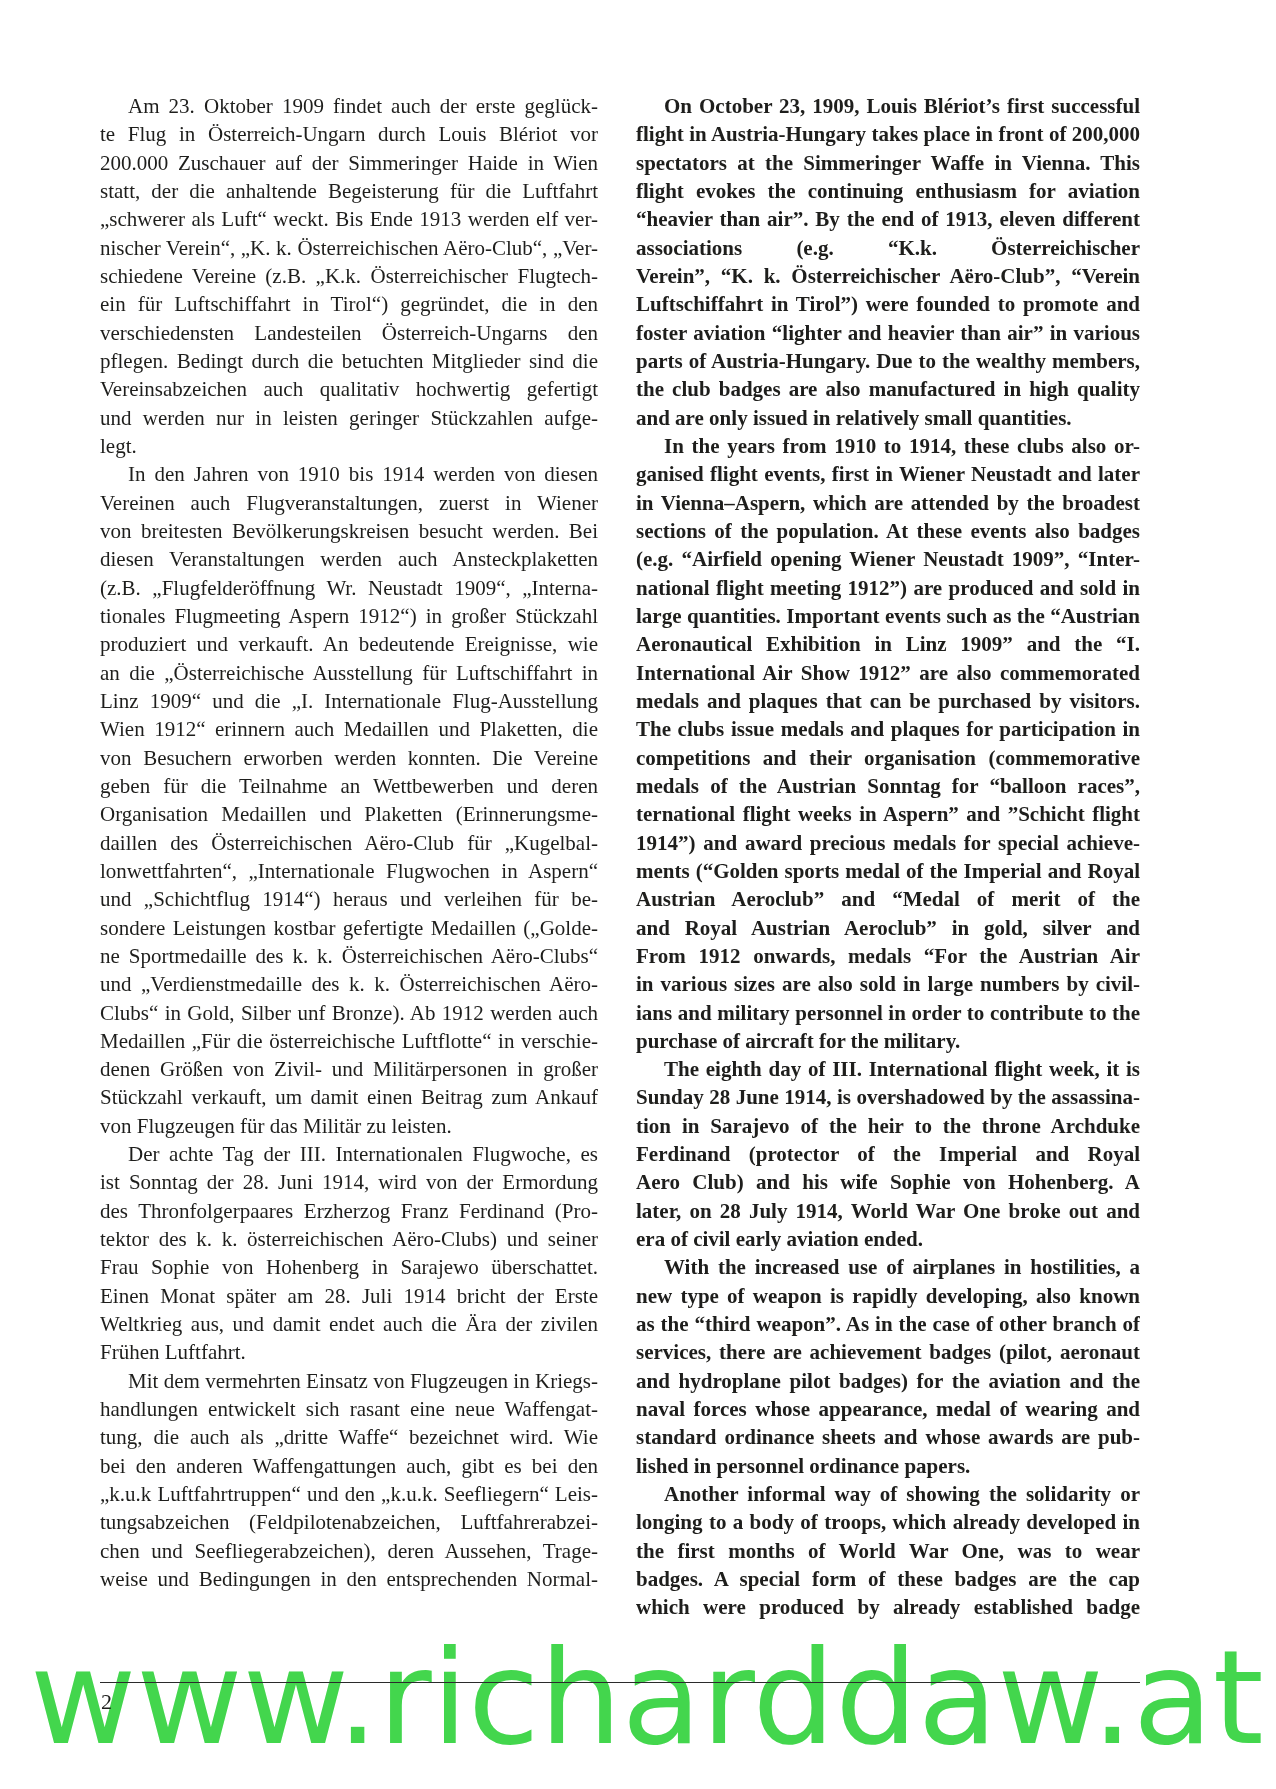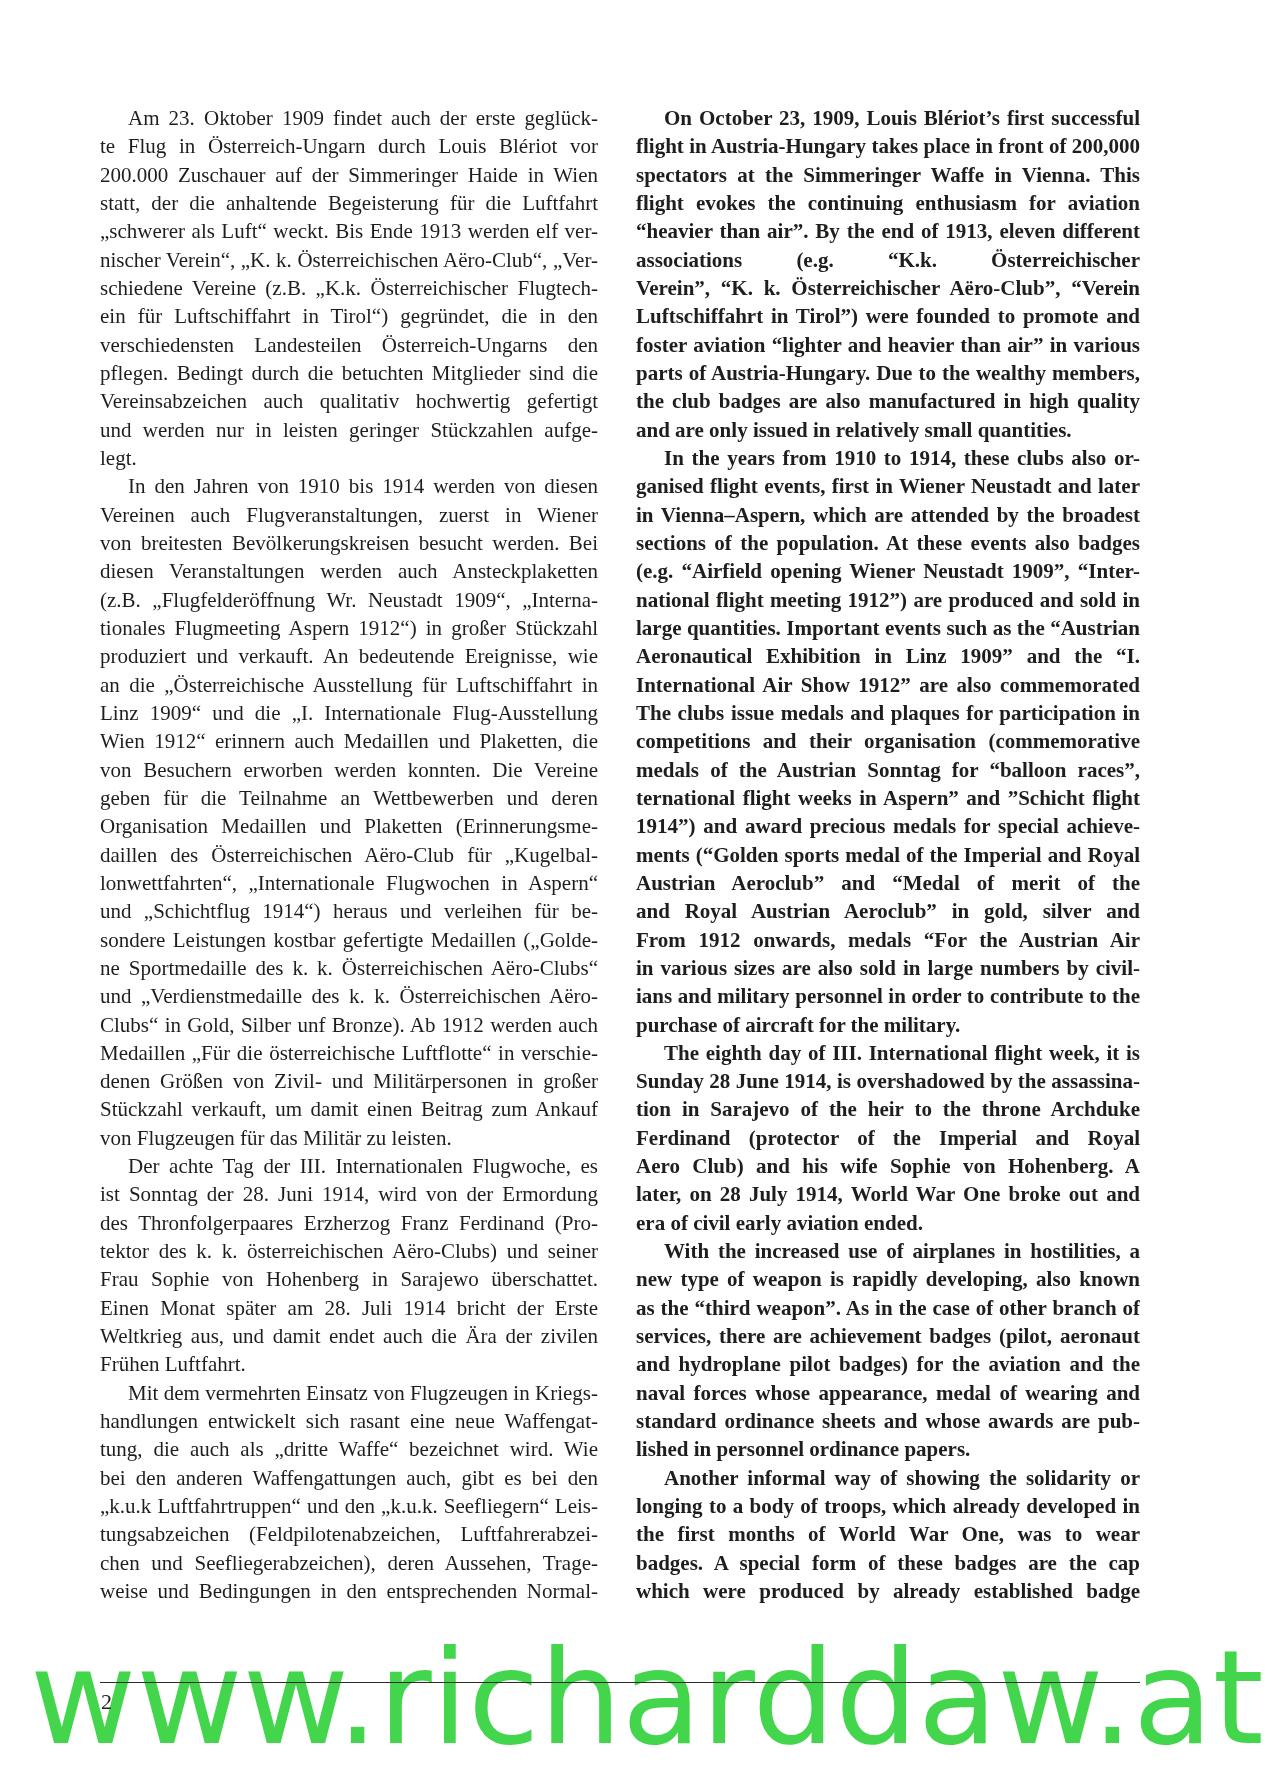--- a/index.html
+++ b/index.html
@@ -28,21 +28,21 @@
     font-family: "DejaVu Sans", sans-serif;
     font-size: 130px;
     line-height: 1;
     letter-spacing: 0;
     color: var(--watermark-green);
     white-space: nowrap;
     user-select: none;
   }
   .text-column {
     position: absolute;
-    top: 104px;
+    top: 92px;
     z-index: 2;
     font-size: 21px;
   }
   .col-de { left: 100px; width: 498px; }
   .col-en { left: 636px; width: 504px; font-weight: bold; }
   .para { margin: 0; padding: 0; }
   .line {
     height: 28.33px;
     line-height: 28.33px;
     overflow: hidden;
@@ -160,20 +160,21 @@
       <div class="para">
         <div class="line first">In the years from 1910 to 1914, these clubs also or-</div>
         <div class="line">ganised flight events, first in Wiener Neustadt and later</div>
         <div class="line">in Vienna–Aspern, which are attended by the broadest</div>
         <div class="line">sections of the population. At these events also badges</div>
         <div class="line">(e.g. “Airfield opening Wiener Neustadt 1909”, “Inter-</div>
         <div class="line">national flight meeting 1912”) are produced and sold in</div>
         <div class="line">large quantities. Important events such as the “Austrian</div>
         <div class="line">Aeronautical Exhibition in Linz 1909” and the “I. Vienna</div>
         <div class="line">International Air Show 1912” are also commemorated by</div>
+        <div class="line">medals and plaques that can be purchased by visitors.</div>
         <div class="line">The clubs issue medals and plaques for participation in</div>
         <div class="line">competitions and their organisation (commemorative</div>
         <div class="line">medals of the Austrian Sonntag for “balloon races”, “In-</div>
         <div class="line">ternational flight weeks in Aspern” and ”Schicht flight</div>
         <div class="line">1914”) and award precious medals for special achieve-</div>
         <div class="line">ments (“Golden sports medal of the Imperial and Royal</div>
         <div class="line">Austrian Aeroclub” and “Medal of merit of the Imperial</div>
         <div class="line">and Royal Austrian Aeroclub” in gold, silver and bronze).</div>
         <div class="line">From 1912 onwards, medals “For the Austrian Air Fleet”</div>
         <div class="line">in various sizes are also sold in large numbers by civil-</div>

